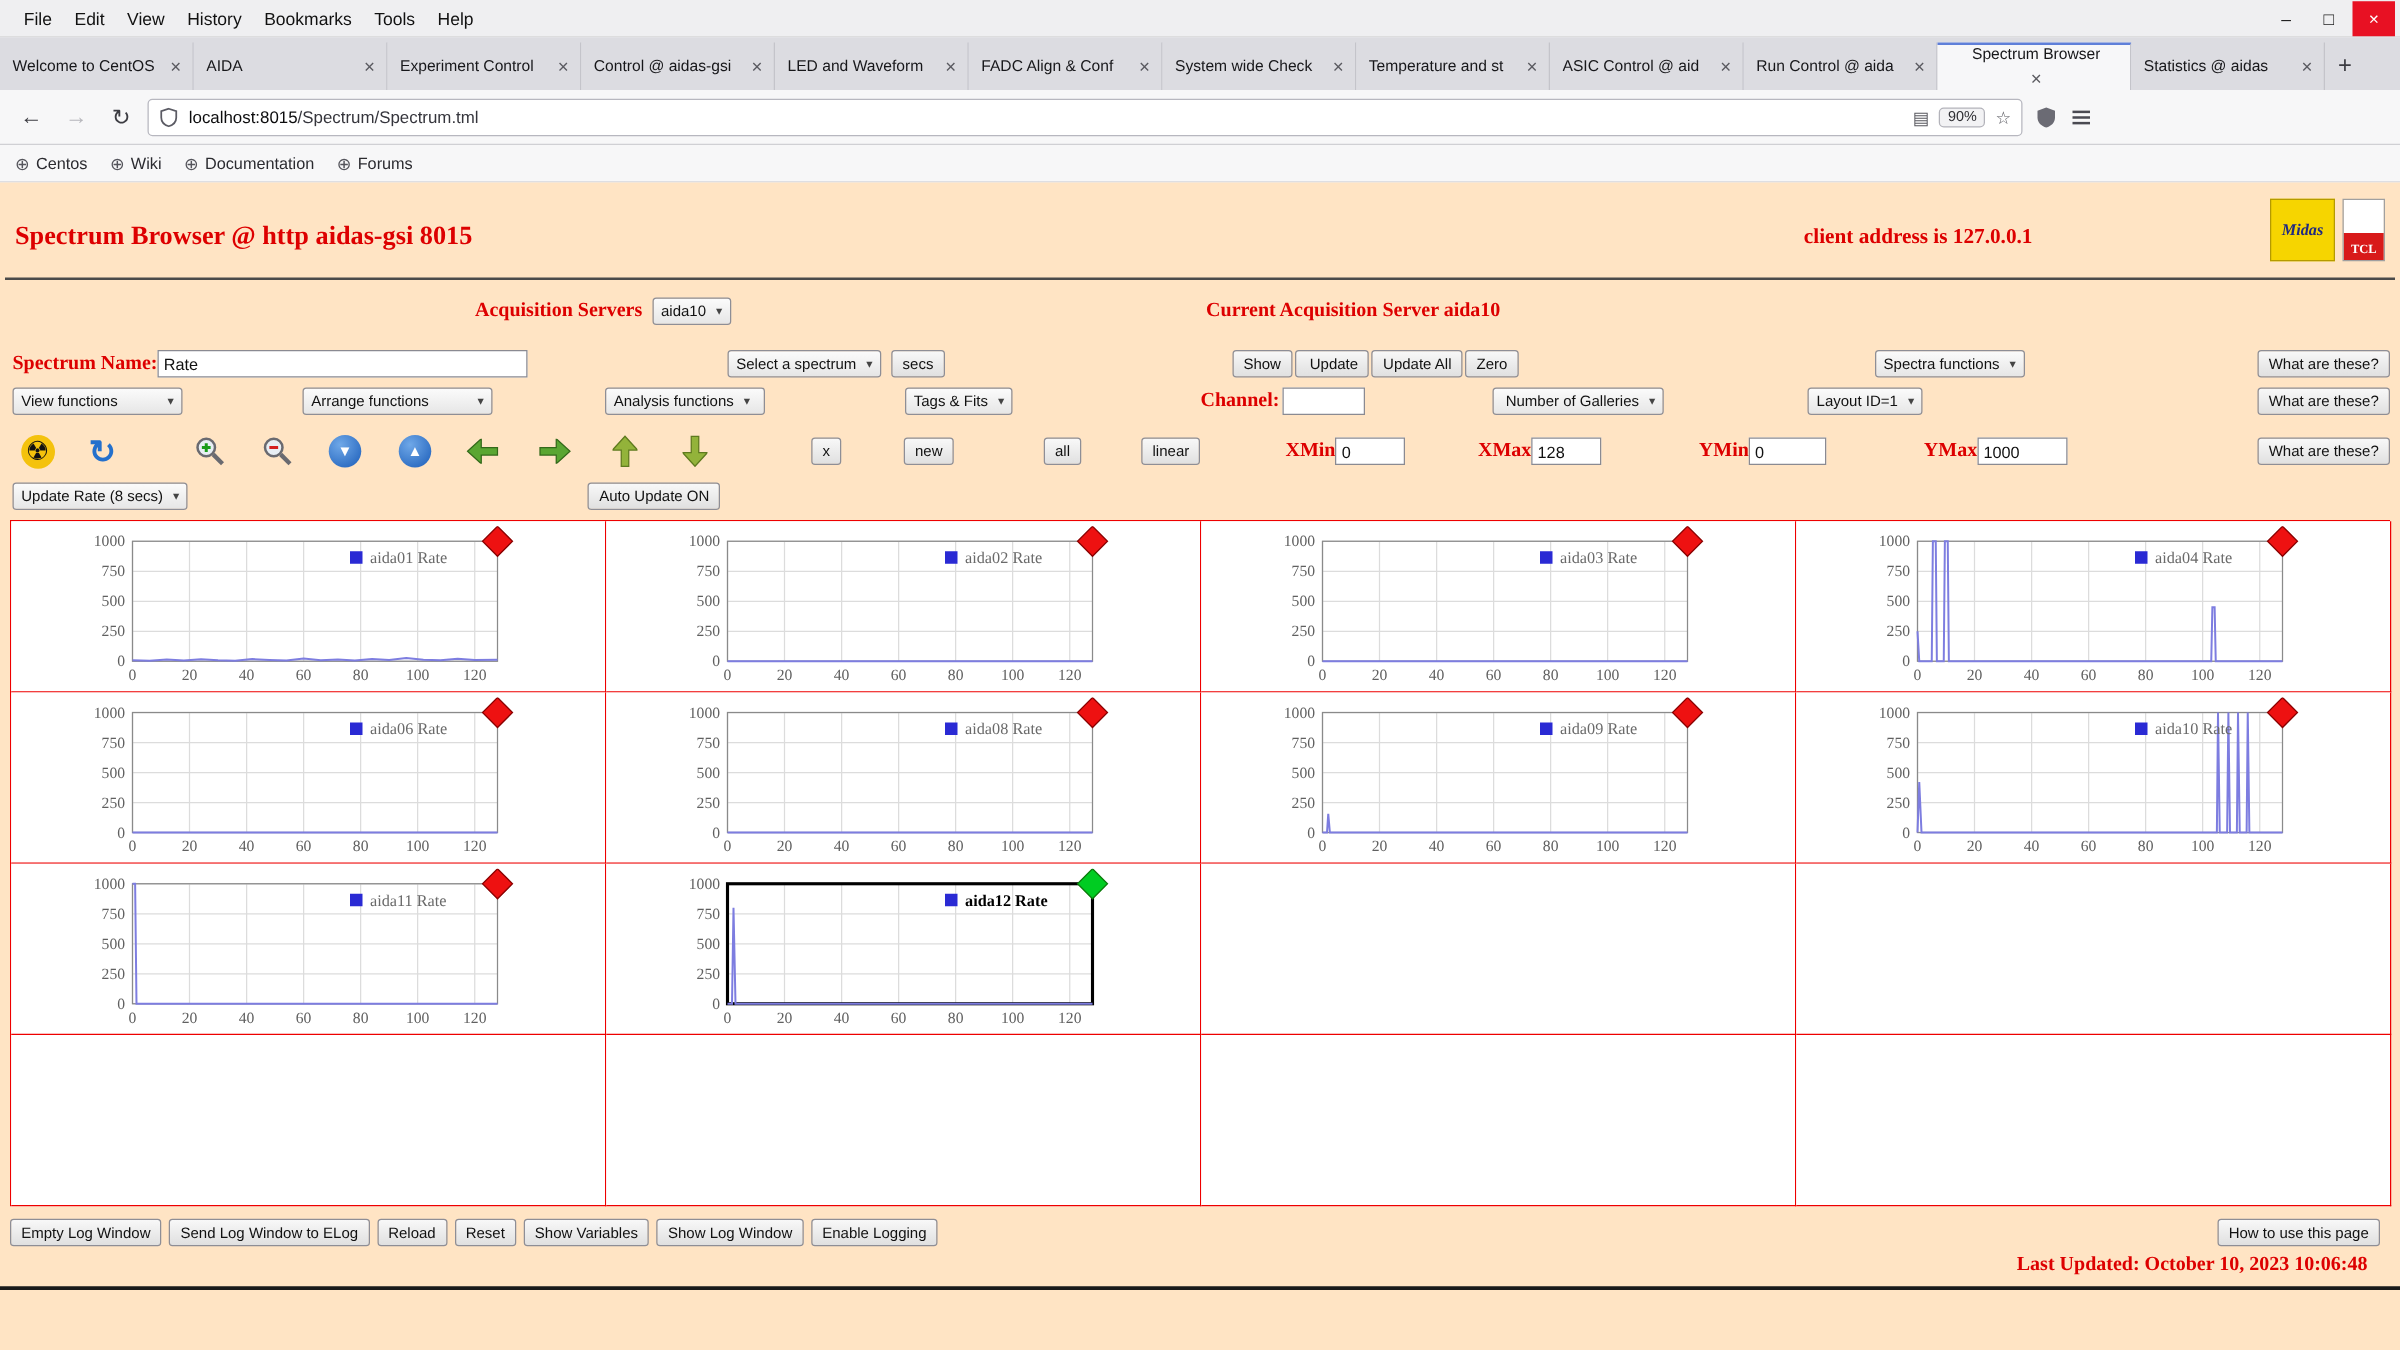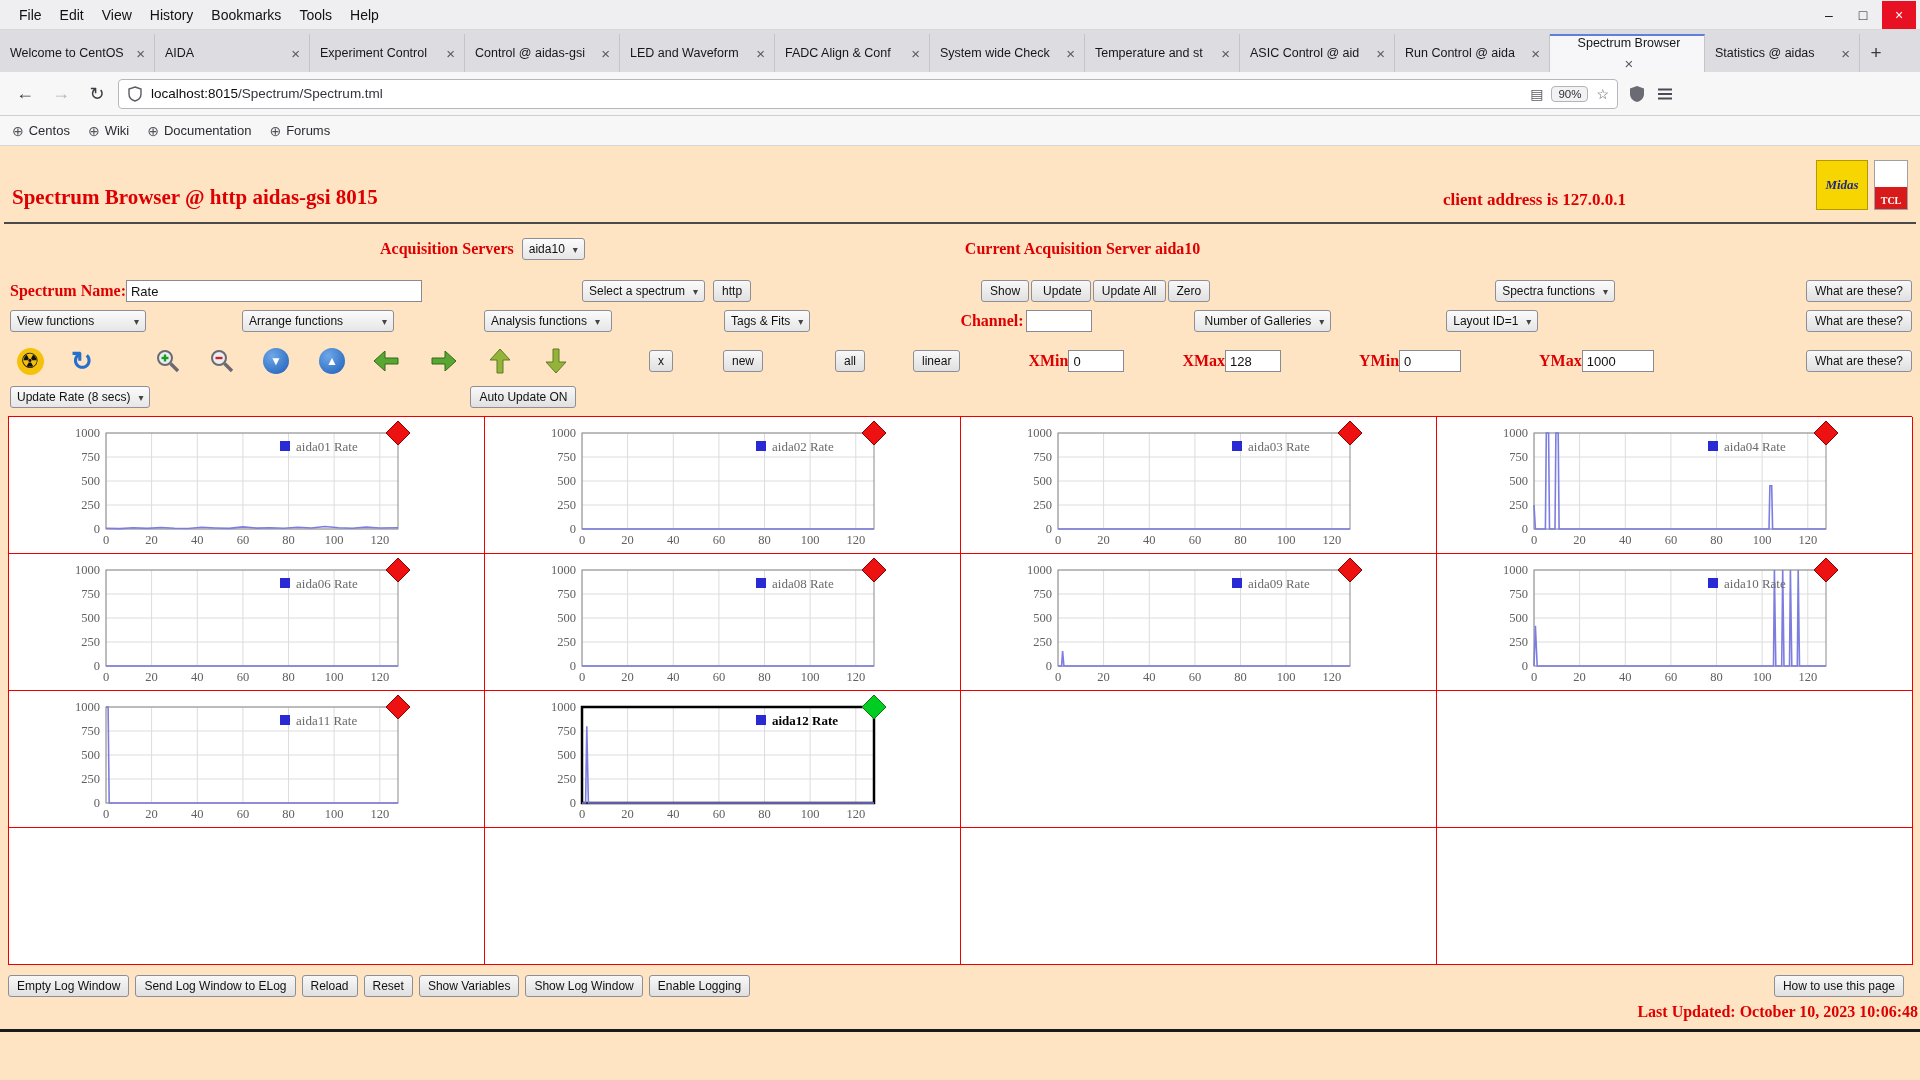--- a/index.html
+++ b/index.html
@@ -40,21 +40,21 @@
     padding:1px 6px; background:#f2f2f4; }
   .nav-right { display:flex; align-items:center; gap:10px; margin-left:4px; }
 
   .bookmarksbar { height:30px; background:#f7f7f8; display:flex; align-items:center;
     padding:0 12px; gap:18px; border-bottom:1px solid #d6d6da; }
   .bookmark { display:flex; align-items:center; gap:5px; font-size:13px; color:#2b2b30; }
   .bm-globe { color:#55555c; font-size:14px; }
 
   
   .page { height:934px; background:#ffe4c4; font-family:"Liberation Serif", serif; position:relative; }
-  .page-header { display:flex; align-items:flex-end; padding:12px 12px 0 12px; height:64px; }
+  .page-header { display:flex; align-items:center; padding:12px 12px 0 12px; height:64px; }
   .page-title { color:#dd0000; font-weight:bold; font-size:21px; padding-top:8px; }
   .client-addr { color:#dd0000; font-weight:bold; font-size:17px; margin-left:auto;
     margin-right:190px; padding-top:10px; }
   .logos { display:flex; gap:6px; }
   .logo-midas { width:52px; height:50px; background:#f6d500; border:1px solid #b49a00;
     display:flex; align-items:center; justify-content:center; font-weight:bold; font-size:13px;
     color:#202a80; font-style:italic; }
   .logo-tcl { width:34px; height:50px; background:linear-gradient(#fff 55%, #d81a1a 55%);
     border:1px solid #a0a0a0; display:flex; align-items:flex-end; justify-content:center;
     font-size:10px; color:#fff; font-weight:bold; padding-bottom:3px; }
@@ -98,21 +98,21 @@
     display:grid; grid-template-columns:repeat(4, 476px); }
   .cell { height:137px; border-right:1px solid #ee0000; border-bottom:1px solid #ee0000;
     overflow:hidden; background:#fff; }
   .cell svg { display:block; margin:4px 0 0 42px; }
   .tick-txt { font-family:"Liberation Serif", serif; font-size:12.5px; fill:#606060; }
   .legend-txt { font-family:"Liberation Serif", serif; font-size:13px; fill:#6a6a6a; }
   .legend-txt.sel { fill:#000; font-weight:bold; }
 
   
   .footer-row { margin-top:10px; padding:0 8px; display:flex; gap:6px; }
-  .last-updated { margin-top:6px; text-align:right; padding-right:2px;
+  .last-updated { margin-top:6px; text-align:right; padding-right:26px;
     color:#dd0000; font-weight:bold; font-size:16px; }
   .bottom-rule { margin-top:8px; height:3px; background:#1a1a1a; width:100%; }
 </style>
 </head>
 <body>
 
 <div class="menubar">
   <div id="menu-items" style="display: flex;">
       <span class="menu-item">File</span>
       <span class="menu-item">Edit</span>
@@ -248,21 +248,21 @@
     <span class="redlbl current-server">Current Acquisition Server aida10</span>
   </div>
 
   <div class="row spectrum-row">
     <span class="redlbl">Spectrum Name:</span>
     <input class="uiinput" style="width: 296px;" value="Rate">
     <span class="uisel" style="margin-left:160px;">
       <span>Select a spectrum</span>
       <span class="arr">▾</span>
     </span>
-    <button class="btn" style="margin-left:8px;">http</button>
+    <button class="btn" style="margin-left:8px;">secs</button>
     <button class="btn" style="margin-left:230px;">Show</button>
     <button class="btn" style="margin-left:2px;padding-left:11px;">Update</button>
     <button class="btn" style="margin-left:2px;">Update All</button>
     <button class="btn" style="margin-left:2px;">Zero</button>
     <span class="uisel" style="margin-left:285px;">
       <span>Spectra functions</span>
       <span class="arr">▾</span>
     </span>
     <button class="btn what-btn">What are these?</button>
   </div>

